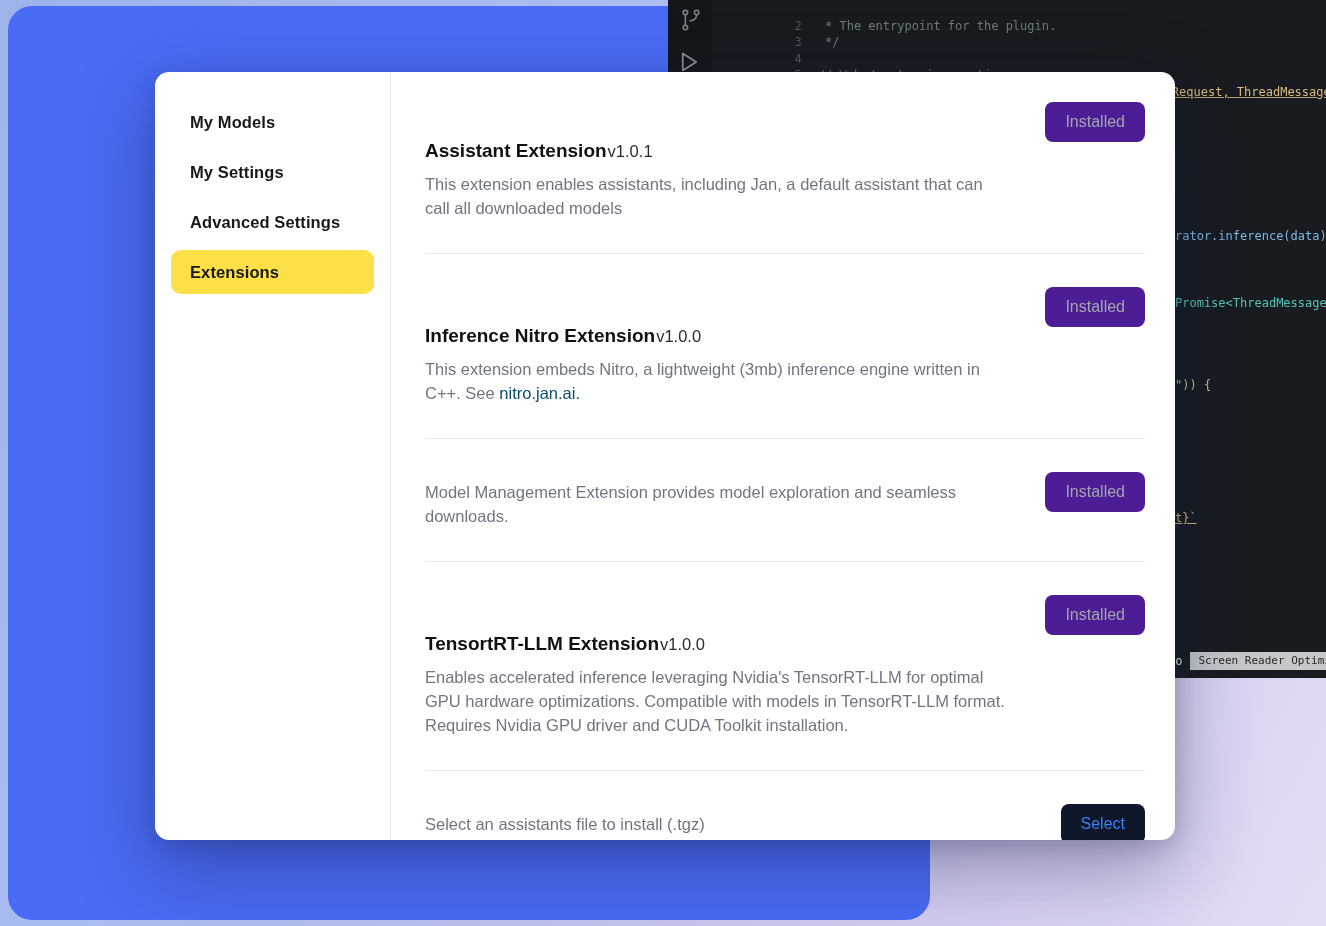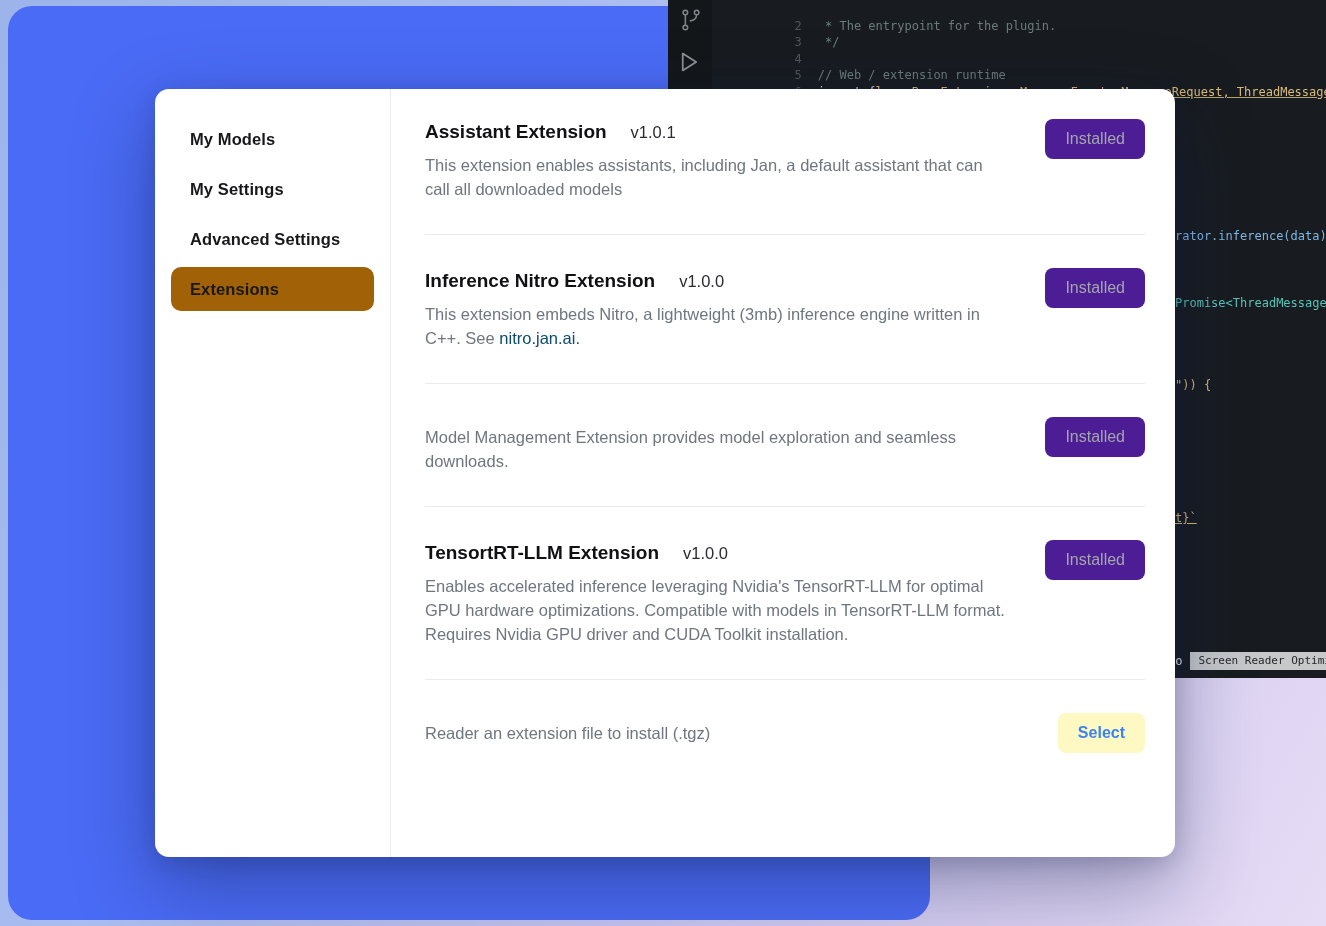--- a/index.html
+++ b/index.html
@@ -46,56 +46,56 @@
 
   .editor-status { position:absolute; left:500px; top:652px; display:flex; align-items:center; gap:8px; }
   .status-go { color:#e8e8e8; font-size:12px; }
   .status-badge {
     background:#c6c8ca; color:#26282b; font-size:11px; padding:2px 8px 3px;
     white-space:nowrap; max-width:138px; overflow:hidden; display:inline-block;
   }
 
   
   .modal {
-    position:absolute; left:155px; top:89px; width:1020px; height:768px;
+    position:absolute; left:155px; top:72px; width:1020px; height:768px;
     background:#ffffff; border-radius:14px;
     box-shadow:0 28px 80px rgba(18,28,72,.38), 0 6px 22px rgba(18,28,72,.18);
     display:flex; overflow:hidden;
   }
   .sidebar {
     width:236px; border-right:1px solid #e9eaee; padding:28px 16px 0 16px; flex-shrink:0;
   }
   .side-item {
     height:44px; margin-bottom:6px; display:flex; align-items:center;
     padding-left:19px; border-radius:10px; cursor:pointer;
     font-size:16.5px; font-weight:700; color:#18181b; letter-spacing:.1px;
   }
-  .side-item.active { background:#a16207; }
+  .side-item.active { background:#fde047; }
 
   .content { flex:1; padding:28px 30px 0 34px; }
   .ext-row {
     display:flex; align-items:flex-start; gap:20px;
     padding:33px 0; border-bottom:1px solid #e9eaee;
   }
   .ext-row:first-child { padding-top:2px; }
   .ext-row:last-child { border-bottom:none; padding-bottom:20px; }
   .ext-text { width:582px; }
-  .ext-title-line { display:flex; align-items:baseline; gap:24px; }
+  .ext-title-line { display:flex; align-items:baseline; gap:1px;margin-top:36px; }
   .ext-title { font-size:19px; font-weight:700; color:#111114; line-height:26px; }
   .ext-version { font-size:16.5px; color:#2b2b30; }
   .ext-desc { margin-top:8px; font-size:16.5px; line-height:24px; color:#6f7680; }
   .link { color:#0c4a6e; text-decoration:none; cursor:pointer; }
 
   .btn {
     margin-left:auto; border:none; border-radius:8px; cursor:pointer;
     padding:11px 20px; font-size:16px; font-weight:500;
     font-family:"Liberation Sans", sans-serif; white-space:nowrap;
   }
   .btn.installed { background:#4c1d95; color:#a3a6ad; }
-  .btn.select    { background:#fef9c3; color:#3b82f6; font-weight:700; }
+  .btn.select    { background:#0f172a; color:#3b82f6; font-weight:400; }
 </style>
 </head>
 <body>
 
 <div class="stage">
 
   <div class="blue-panel"></div>
 
   <div class="editor">
     <div class="activity-bar">
@@ -197,20 +197,20 @@
             <span class="ext-title">TensortRT-LLM Extension</span>
             <span class="ext-version">v1.0.0</span>
           </div>
           <p class="ext-desc">Enables accelerated inference leveraging Nvidia's TensorRT-LLM for optimal GPU hardware optimizations. Compatible with models in TensorRT-LLM format. Requires Nvidia GPU driver and CUDA Toolkit installation.</p>
         </div>
         <button class="btn installed">Installed</button>
       </div>
 
       <div class="ext-row">
         <div class="ext-text">
-          <p class="ext-desc">Reader an extension file to install (.tgz)</p>
+          <p class="ext-desc">Select an assistants file to install (.tgz)</p>
         </div>
         <button class="btn select">Select</button>
       </div>
 
     </div>
   </div>
 </div>
 
 </body></html>

